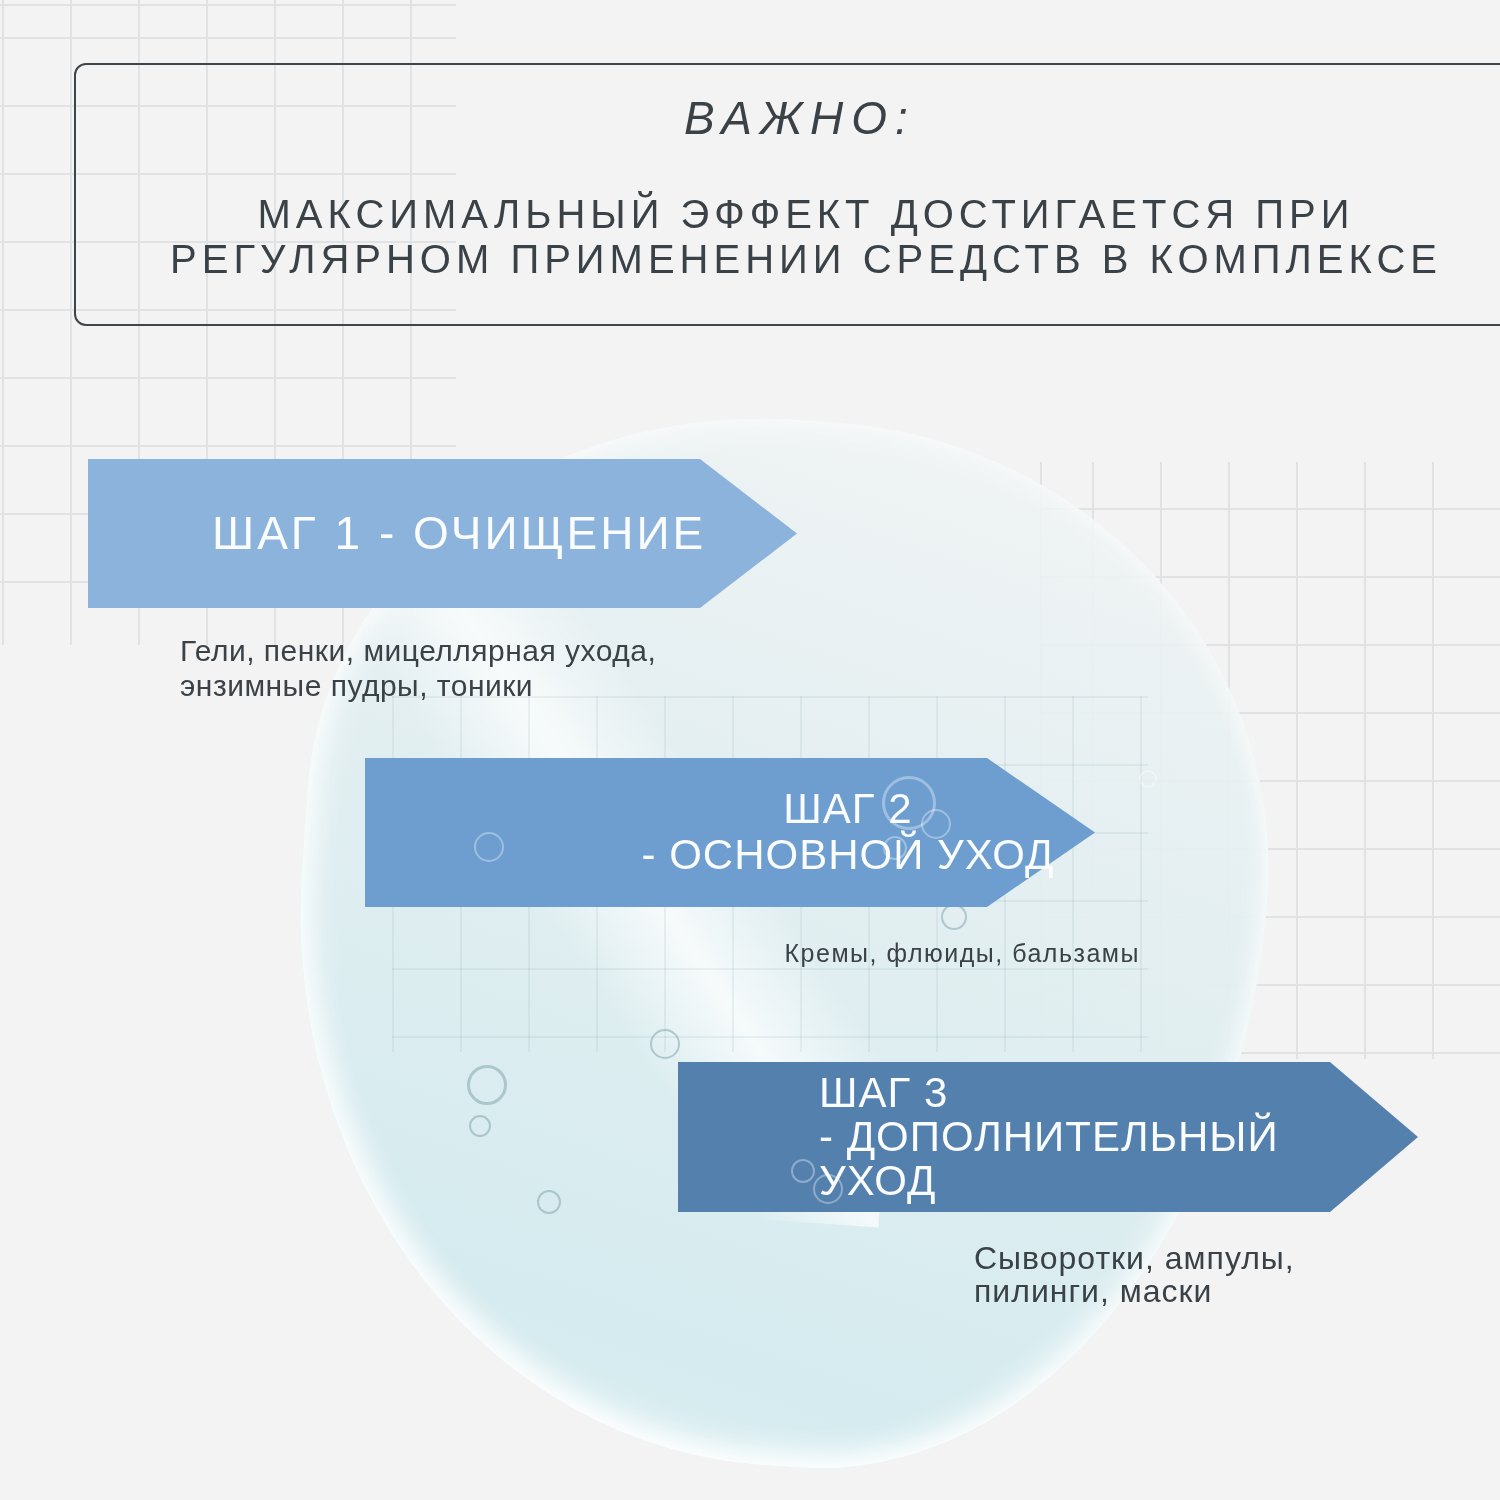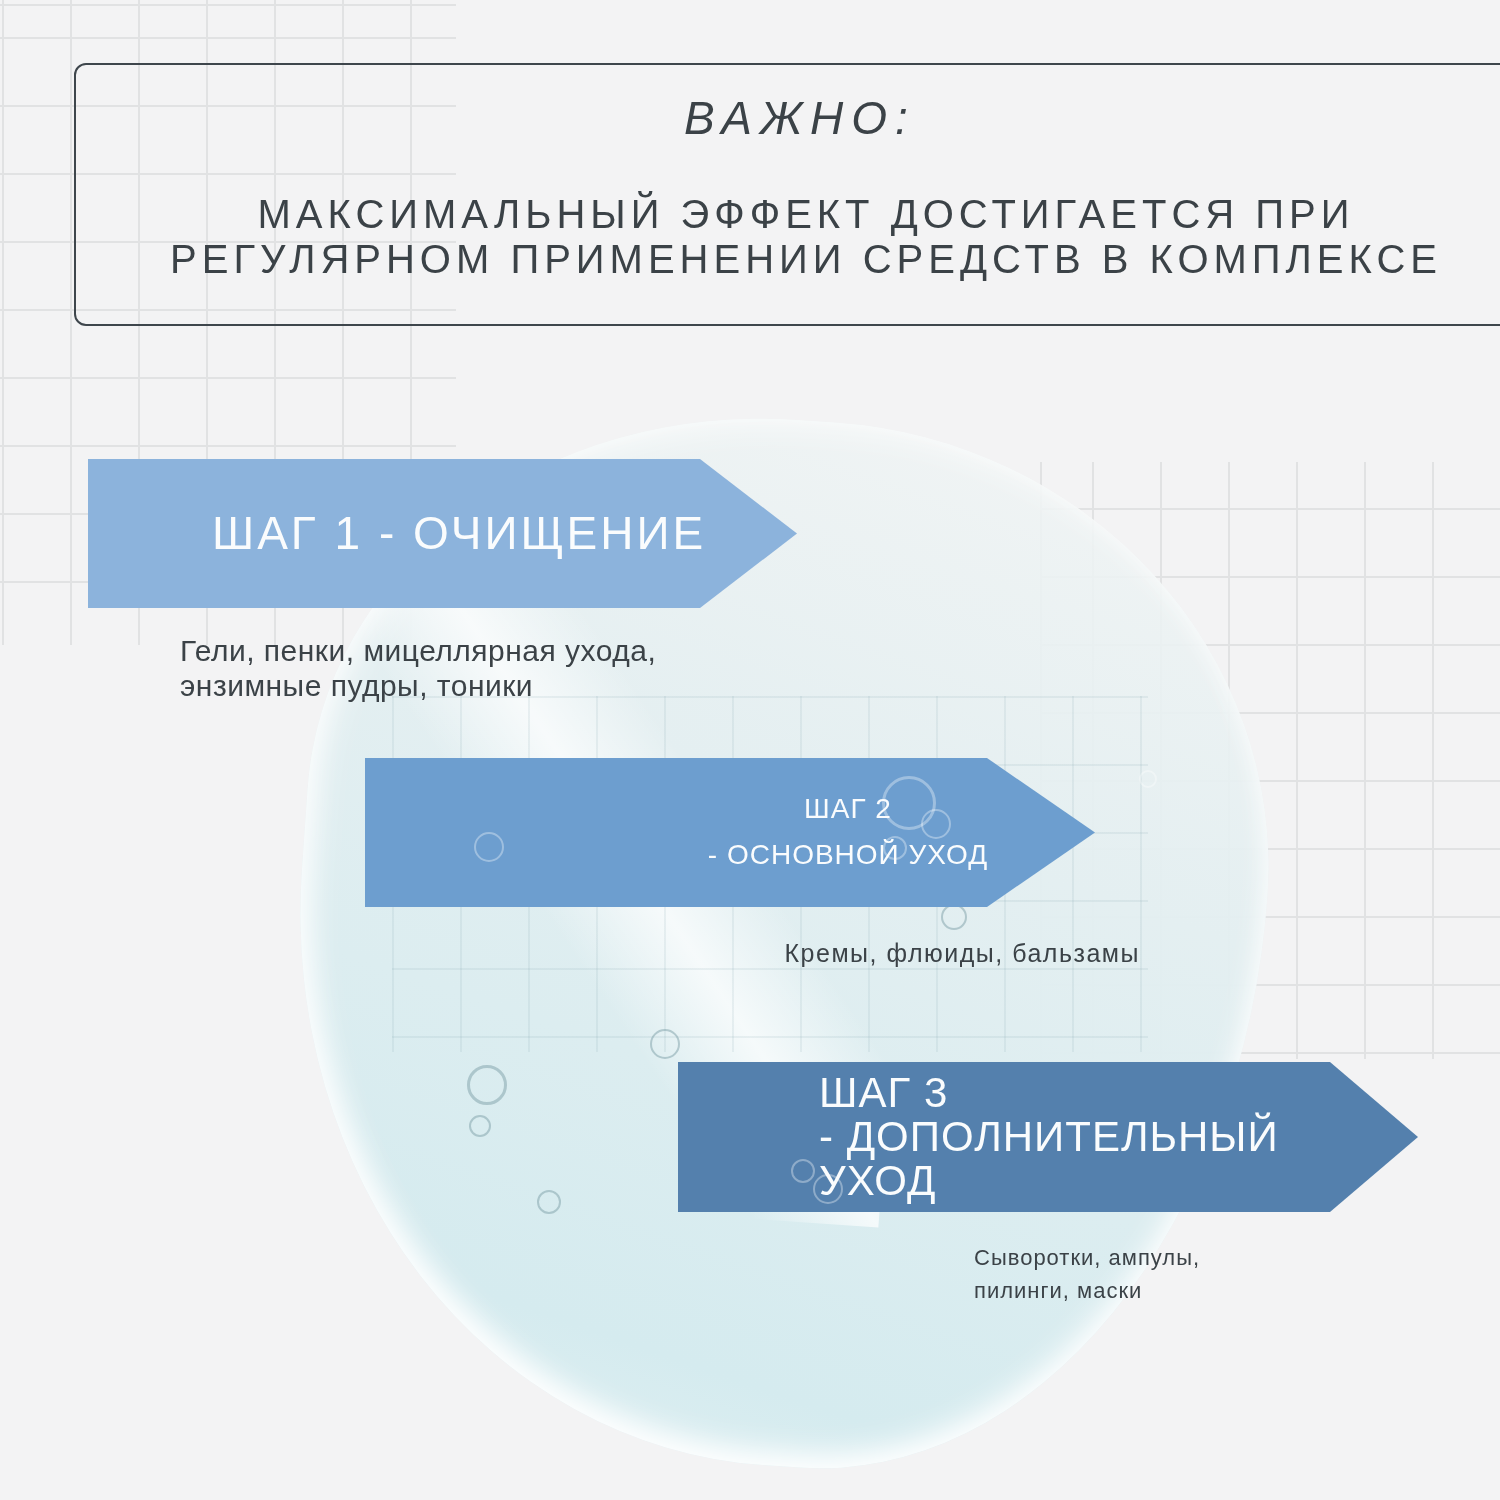--- a/index.html
+++ b/index.html
@@ -60,26 +60,26 @@
   
   .banner{position:absolute;}
   .banner1{left:88px; top:459px; width:709px;height:149px;
     clip-path:polygon(0 0,612px 0,100% 50%,612px 100%,0 100%);}
   .banner2{left:365px;top:758px; width:730px;height:149px;
     clip-path:polygon(0 0,622px 0,100% 50%,622px 100%,0 100%);}
   .banner3{left:678px;top:1062px;width:740px;height:150px;
     clip-path:polygon(0 0,652px 0,100% 50%,652px 100%,0 100%);}
   .step-label{position:absolute;color:#fafcfd;margin-left:42px;}
   .label1{left:158px;top:510px;font-size:46px;line-height:46px;letter-spacing:3px;white-space:nowrap;}
-  .label2{left:460px;top:786px;width:680px;text-align:center;font-size:28px;line-height:46px;letter-spacing:1px;}
+  .label2{left:460px;top:786px;width:680px;text-align:center;font-size:42px;line-height:46px;letter-spacing:1px;}
   .label3{left:765px;top:1071px;width:680px;font-size:42px;line-height:44px;letter-spacing:1px;}
   .desc{position:absolute;color:#3b4247;}
   .desc1{left:168px;top:633px;font-size:30px;line-height:35px;letter-spacing:0.5px;}
   .desc2{left:460px;top:936px;width:680px;text-align:right;font-size:25px;line-height:34px;letter-spacing:1.5px;}
-  .desc3{left:962px;top:1242px;font-size:22px;line-height:32.5px;letter-spacing:1px;}
+  .desc3{left:962px;top:1242px;font-size:32px;line-height:32.5px;letter-spacing:1px;}
   .line{display:block;padding-left:12px;}
 </style>
 </head>
 <body>
 
 <div class="canvas">
 
   <div class="grid grid-left"></div>
   <div class="grid grid-right"></div>
 

